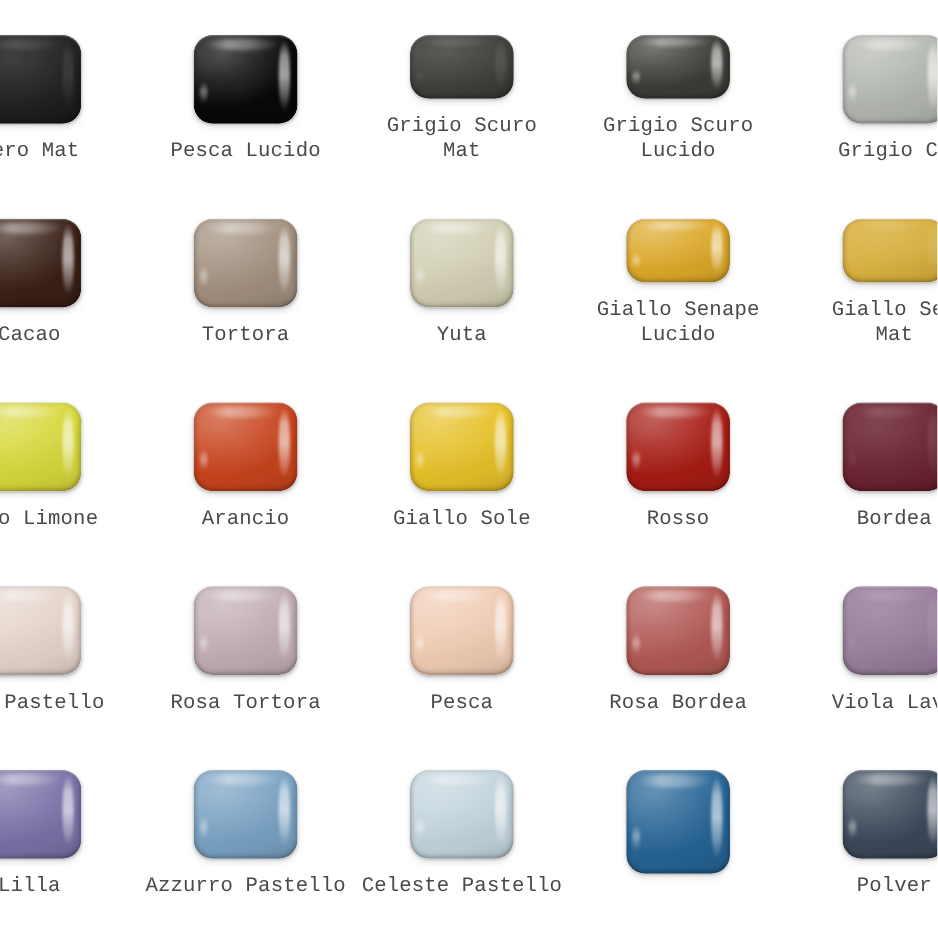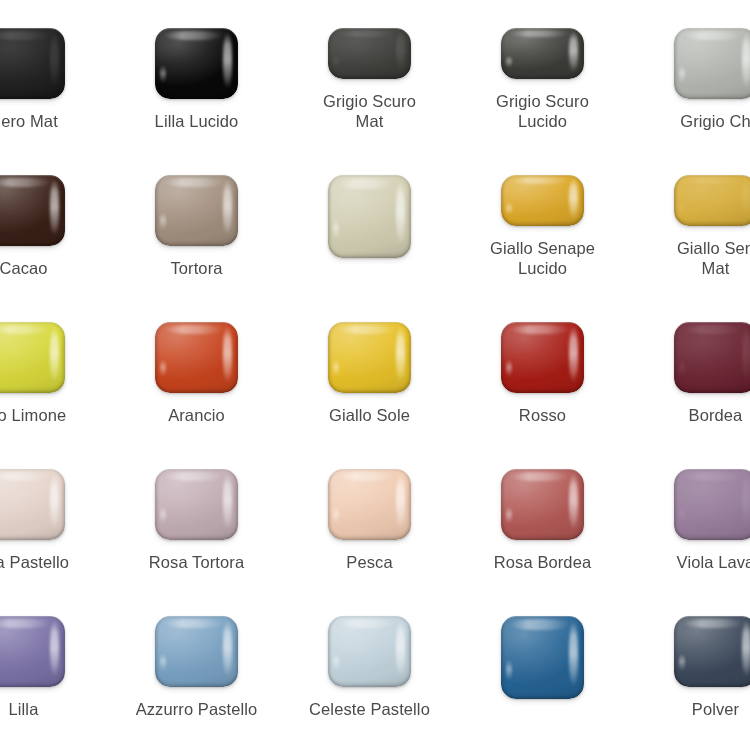--- a/index.html
+++ b/index.html
@@ -160,21 +160,21 @@
       inset 0 1px 1px rgba(255,255,255,0.28),
       inset 0 -2px 4px rgba(0,0,0,0.22),
       inset 2px 0 3px rgba(0,0,0,0.10),
       inset -2px 0 3px rgba(0,0,0,0.10);
   }
 
   .swatch-label {
     margin-top: 12px;
     width: 173px;
     text-align: center;
-    font-family: Liberation Sans, sans-serif;
+    font-family: Liberation Mono, monospace;
     font-size: 16.5px;
     line-height: 20px;
     color: #4a4a4a;
     letter-spacing: 0.1px;
     white-space: pre-line;
   }
 </style>
 </head>
 <body style="background: rgb(255, 255, 255);">
 
@@ -192,21 +192,21 @@
       </div>
       <div class="swatch-cell">
         <div class="swatch-tile">
           <div class="swatch-fill" style="background: rgb(9, 9, 9);"></div>
           <div class="swatch-body-shade"></div>
           <div class="swatch-gloss-top"></div>
           <div class="swatch-gloss-right"></div>
           <div class="swatch-gloss-left"></div>
           <div class="swatch-rim"></div>
         </div>
-        <div class="swatch-label">Lilla Lucido</div>
+        <div class="swatch-label">Pesca Lucido</div>
       </div>
       <div class="swatch-cell">
         <div class="swatch-tile finish-matte">
           <div class="swatch-fill" style="background: rgb(59, 59, 56);"></div>
           <div class="swatch-body-shade"></div>
           <div class="swatch-gloss-top"></div>
           <div class="swatch-gloss-right"></div>
           <div class="swatch-gloss-left"></div>
           <div class="swatch-rim"></div>
         </div>
@@ -259,20 +259,21 @@
       </div>
       <div class="swatch-cell">
         <div class="swatch-tile">
           <div class="swatch-fill" style="background: rgb(210, 207, 179);"></div>
           <div class="swatch-body-shade"></div>
           <div class="swatch-gloss-top"></div>
           <div class="swatch-gloss-right"></div>
           <div class="swatch-gloss-left"></div>
           <div class="swatch-rim"></div>
         </div>
+        <div class="swatch-label">Yuta</div>
       </div>
       <div class="swatch-cell">
         <div class="swatch-tile">
           <div class="swatch-fill" style="background: rgb(220, 168, 41);"></div>
           <div class="swatch-body-shade"></div>
           <div class="swatch-gloss-top"></div>
           <div class="swatch-gloss-right"></div>
           <div class="swatch-gloss-left"></div>
           <div class="swatch-rim"></div>
         </div>

